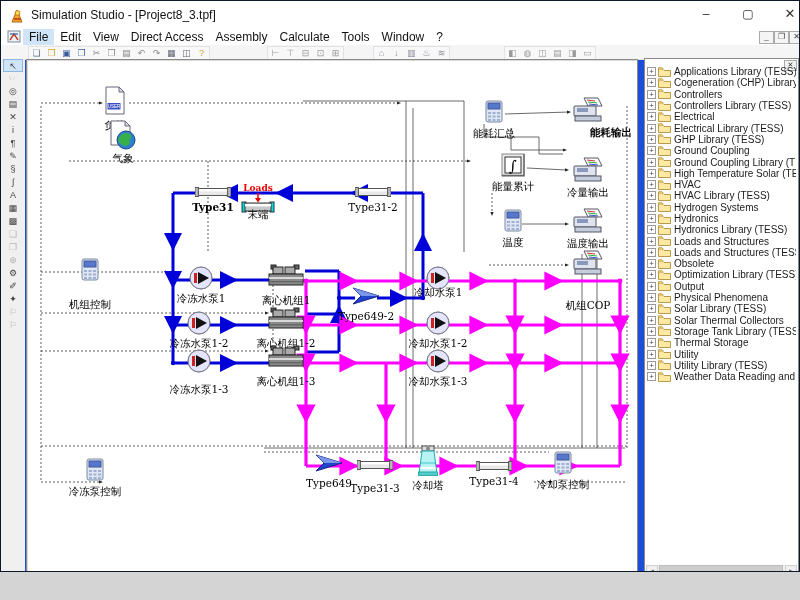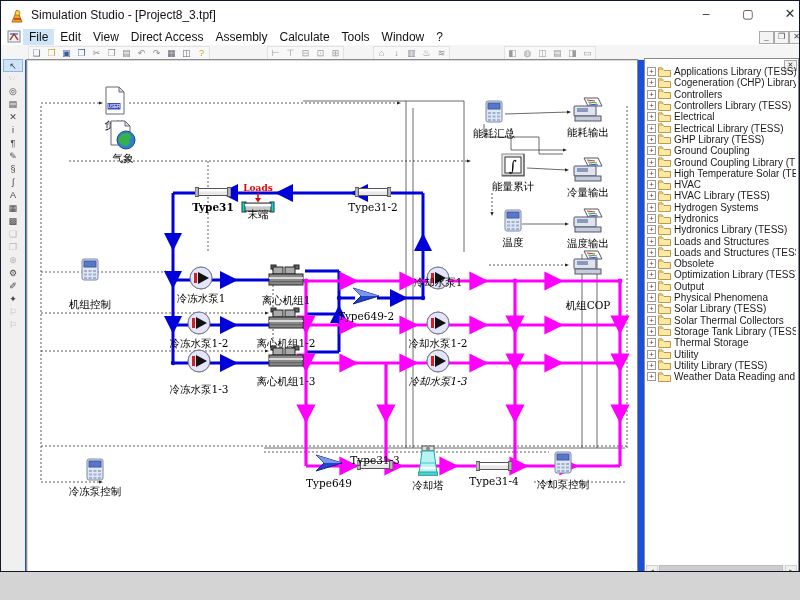--- a/index.html
+++ b/index.html
@@ -314,21 +314,21 @@
         <div class="comp-label" style="left: 465px; top: 65px;">能耗汇总</div>
         <div class="comp" style="left: 559px; top: 50px;"><svg width="32" height="28" viewBox="-16 -14 32 28">
             <path d="M-4,-12 L10,-12 L14,-4 L0,-4 Z" fill="#fff" stroke="#556"></path>
             <path d="M-1,-10 l8,1" stroke="#cc3333" stroke-width="1"></path>
             <path d="M0,-8 l9,1" stroke="#33aa33" stroke-width="1"></path>
             <path d="M1,-6 l9,1" stroke="#3355cc" stroke-width="1"></path>
             <rect x="-14" y="-4" width="22" height="10" rx="1" fill="#dfe3ee" stroke="#556"></rect>
             <rect x="-11" y="-2" width="11" height="4" fill="#8899bb"></rect>
             <rect x="-13" y="6" width="26" height="5" fill="#c5ccdc" stroke="#556"></rect>
           </svg></div>
-        <div class="comp-label" style="left: 559px; top: 64px;">能耗输出</div>
+        <div class="comp-label" style="left: 582px; top: 64px; font-weight: bold;">能耗输出</div>
         <div class="comp" style="left: 484px; top: 105px;"><svg width="24" height="24" viewBox="-12 -12 24 24">
             <rect x="-11" y="-11" width="22" height="22" fill="#ececec" stroke="#888"></rect>
             <path d="M-11,10.5 L11,10.5 L11,-11" stroke="#666" fill="none" stroke-width="1.4"></path>
             <rect x="-8" y="-8" width="16" height="16" fill="#fff" stroke="#333"></rect>
             <text x="0" y="5.5" text-anchor="middle" font-size="15" font-family="DejaVu Serif,serif" fill="#000">∫</text>
           </svg></div>
         <div class="comp-label" style="left: 484px; top: 118px;">能量累计</div>
         <div class="comp" style="left: 559px; top: 110px;"><svg width="32" height="28" viewBox="-16 -14 32 28">
             <path d="M-4,-12 L10,-12 L14,-4 L0,-4 Z" fill="#fff" stroke="#556"></path>
             <path d="M-1,-10 l8,1" stroke="#cc3333" stroke-width="1"></path>
@@ -412,21 +412,21 @@
             <path d="M-13,8 L13,0 L-13,-8 L-5,0 Z" fill="#2244cc" stroke="#112288"></path>
             <path d="M-13,-8 L13,0 L-5,0 Z" fill="#7b97ea"></path>
           </svg></div>
         <div class="comp-label" style="left: 337px; top: 248px;">Type649-2</div>
         <div class="comp" style="left: 409px; top: 218px;"><svg width="26" height="26" viewBox="-13 -13 26 26">
             <circle r="11" fill="#e4e4fa" stroke="#555"></circle>
             <circle r="11" fill="none" stroke="#9a9ac0" stroke-width="0.6"></circle>
             <rect x="-7" y="-5" width="3" height="10" fill="#cc2222"></rect>
             <path d="M-3,-6 L8,0 L-3,6 Z" fill="#111"></path>
           </svg></div>
-        <div class="comp-label" style="left: 409px; top: 214px;">冷却水泵1</div>
+        <div class="comp-label" style="left: 409px; top: 224px;">冷却水泵1</div>
         <div class="comp" style="left: 170px; top: 263px;"><svg width="26" height="26" viewBox="-13 -13 26 26">
             <circle r="11" fill="#e4e4fa" stroke="#555"></circle>
             <circle r="11" fill="none" stroke="#9a9ac0" stroke-width="0.6"></circle>
             <rect x="-7" y="-5" width="3" height="10" fill="#cc2222"></rect>
             <path d="M-3,-6 L8,0 L-3,6 Z" fill="#111"></path>
           </svg></div>
         <div class="comp-label" style="left: 170px; top: 275px;">冷冻水泵1-2</div>
         <div class="comp" style="left: 257px; top: 261px;"><svg width="40" height="28" viewBox="-20 -14 40 28">
             <rect x="-15" y="-13" width="5" height="4" fill="#666" stroke="#222"></rect>
             <rect x="8" y="-13" width="5" height="4" fill="#666" stroke="#222"></rect>
@@ -460,33 +460,33 @@
             <rect x="-17" y="-1" width="34" height="2" fill="#d8d8d8"></rect>
             <rect x="-17" y="3" width="34" height="1.4" fill="#666"></rect>
           </svg></div>
         <div class="comp-label" style="left: 257px; top: 313px;">离心机组1-3</div>
         <div class="comp" style="left: 409px; top: 301px;"><svg width="26" height="26" viewBox="-13 -13 26 26">
             <circle r="11" fill="#e4e4fa" stroke="#555"></circle>
             <circle r="11" fill="none" stroke="#9a9ac0" stroke-width="0.6"></circle>
             <rect x="-7" y="-5" width="3" height="10" fill="#cc2222"></rect>
             <path d="M-3,-6 L8,0 L-3,6 Z" fill="#111"></path>
           </svg></div>
-        <div class="comp-label" style="left: 409px; top: 313px; font-style: italic;">冷却水泵1-3</div>
+        <div class="comp-label" style="left: 409px; top: 313px;">冷却水泵1-3</div>
         <div class="comp" style="left: 300px; top: 403px;"><svg width="30" height="22" viewBox="-15 -11 30 22">
             <path d="M-13,8 L13,0 L-13,-8 L-5,0 Z" fill="#2244cc" stroke="#112288"></path>
             <path d="M-13,-8 L13,0 L-5,0 Z" fill="#7b97ea"></path>
           </svg></div>
         <div class="comp-label" style="left: 300px; top: 415px;">Type649</div>
         <div class="comp" style="left: 346px; top: 404px;"><svg width="36" height="12" viewBox="-18 -6 36 12">
             <rect x="-15" y="-3.5" width="30" height="7" fill="#e8e8e8" stroke="#555"></rect>
             <rect x="-15" y="-3" width="30" height="2.4" fill="#ffffff"></rect>
             <rect x="-18" y="-4.5" width="3.4" height="9" fill="#bbb" stroke="#555"></rect>
             <rect x="14.6" y="-4.5" width="3.4" height="9" fill="#bbb" stroke="#555"></rect>
           </svg></div>
-        <div class="comp-label" style="left: 346px; top: 392px; text-align: center;">Type31-3</div>
+        <div class="comp-label" style="left: 346px; top: 420px; text-align: center;">Type31-3</div>
         <div class="comp" style="left: 399px; top: 400px;"><svg width="26" height="32" viewBox="-13 -16 26 32">
             <rect x="-6" y="-14" width="12" height="5" fill="#ddd" stroke="#555"></rect>
             <circle cx="0" cy="-11.5" r="2" fill="#888"></circle>
             <path d="M-9,14 L-6,-9 L6,-9 L9,14 Z" fill="#b7f3f3" stroke="#2aa"></path>
             <path d="M-7.5,8 L7.5,8" stroke="#fff" stroke-width="2.4"></path>
             <path d="M-7,3 L7,3" stroke="#6fd8d8" stroke-width="1.6"></path>
             <rect x="-9.5" y="12" width="19" height="3.4" fill="#57cccc" stroke="#2aa"></rect>
           </svg></div>
         <div class="comp-label" style="left: 399px; top: 417px;">冷却塔</div>
         <div class="comp" style="left: 465px; top: 405px;"><svg width="36" height="12" viewBox="-18 -6 36 12">

